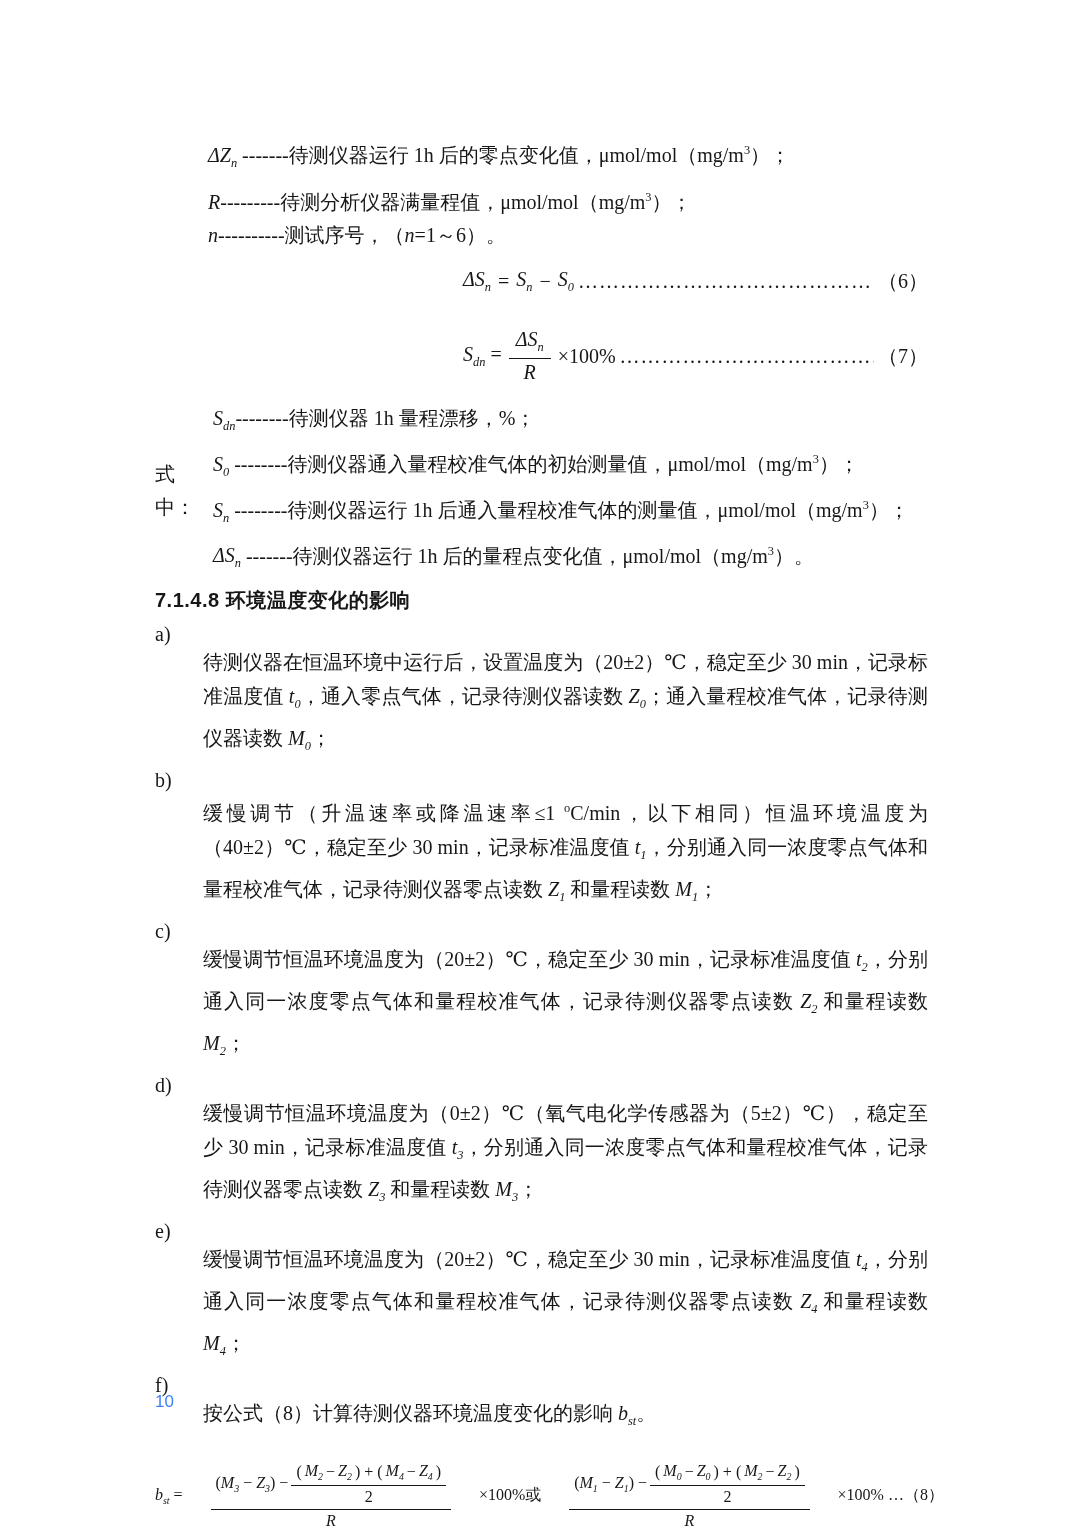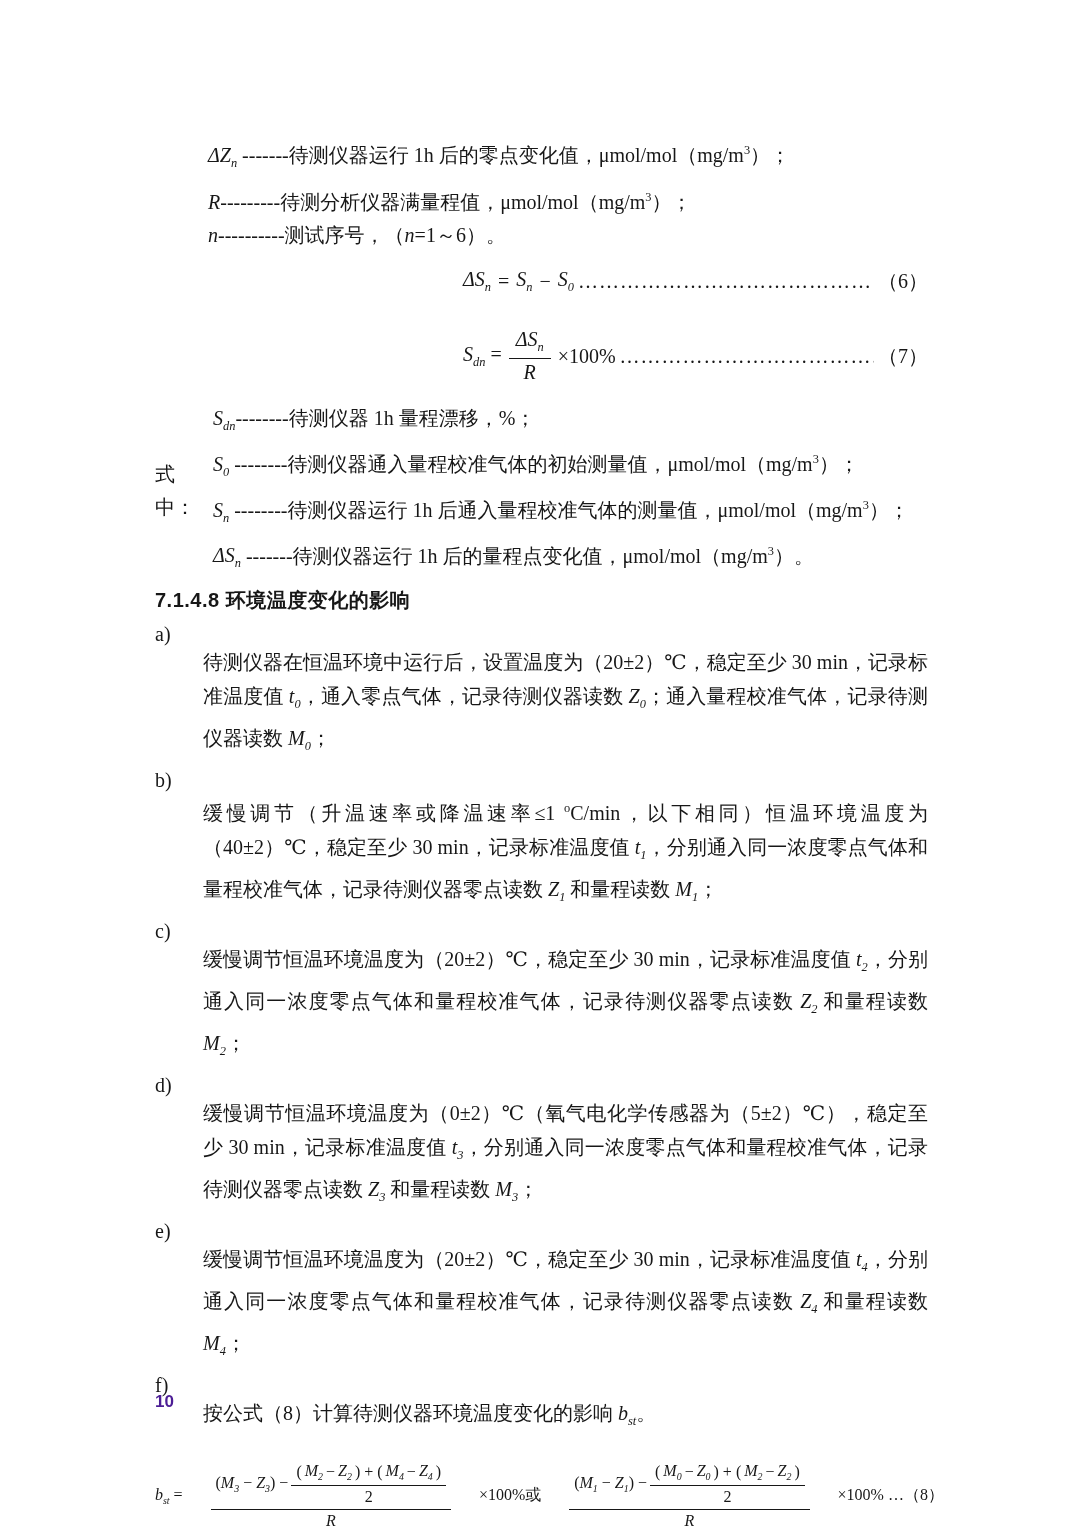--- a/index.html
+++ b/index.html
@@ -118,22 +118,21 @@
     white-space:nowrap;
   }
   .eq8 .frac .fnum { padding:0 5px 3px 5px; gap:3px; }
   .eq8 .frac .fden { padding:2px 5px 0 5px; }
 
   .page-number {
     position:absolute;
     left:155px; top:1392px;
     font-family:"Liberation Sans","DejaVu Sans",sans-serif;
     font-size:17px;
-    color:#4c1d95;
-    font-weight:bold;
+    color:#3b82f6;
   }
 </style>
 </head>
 <body>
 
 <div class="page">
   <div class="content">
 
     <div class="defs-top">
       <p class="def-line"><i>ΔZ<sub>n</sub></i> -------待测仪器运行 1h 后的零点变化值，μmol/mol（mg/m<sup>3</sup>）；</p>

